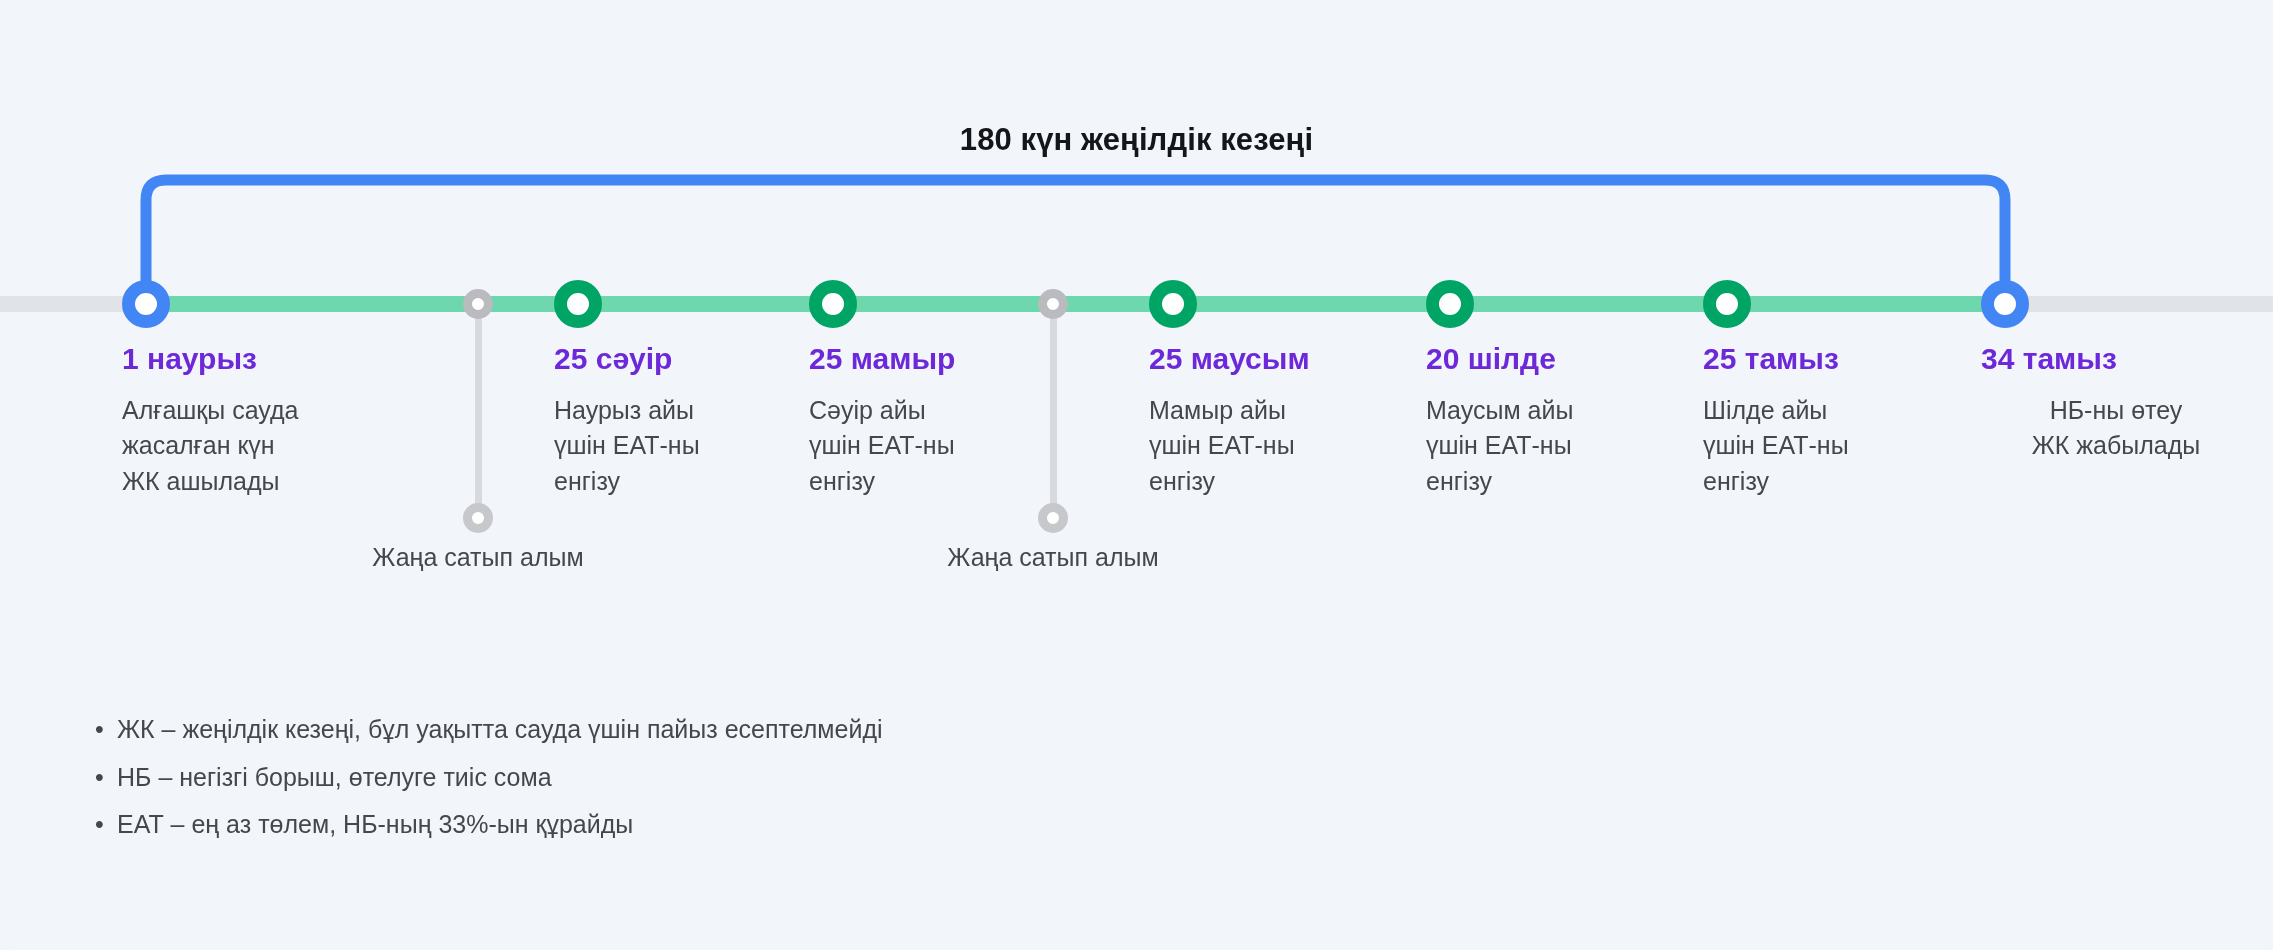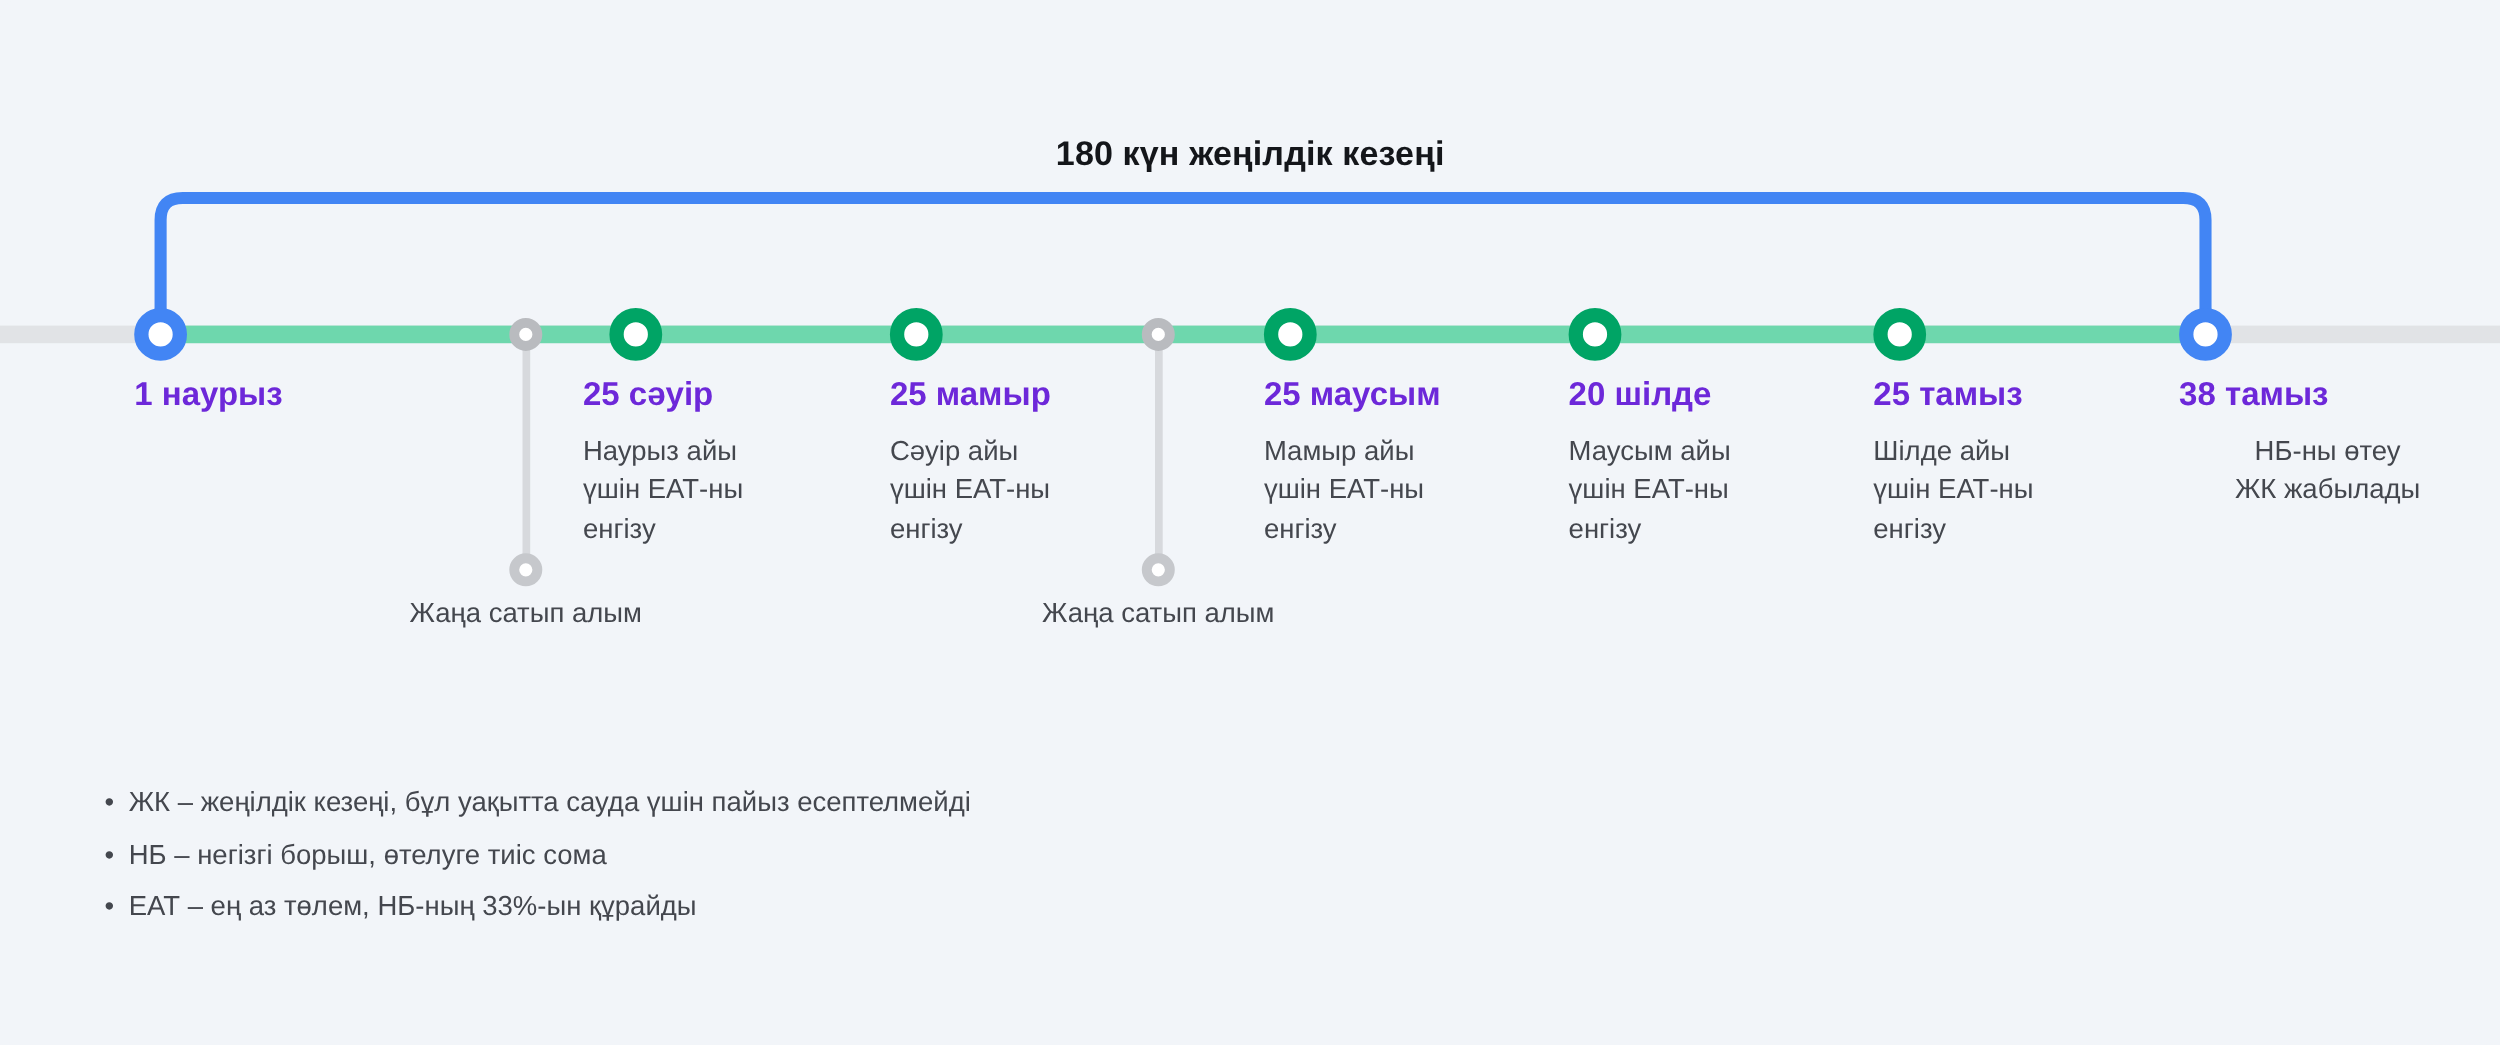--- a/index.html
+++ b/index.html
@@ -197,23 +197,26 @@
   <div class="node primary-blue" style="left:146px; top:304px;"></div>
   <div class="node primary-green" style="left:578px; top:304px;"></div>
   <div class="node primary-green" style="left:833px; top:304px;"></div>
   <div class="node primary-green" style="left:1173px; top:304px;"></div>
   <div class="node primary-green" style="left:1450px; top:304px;"></div>
   <div class="node primary-green" style="left:1727px; top:304px;"></div>
   <div class="node primary-blue" style="left:2005px; top:304px;"></div>
 
   <div class="milestone" style="left:122px;">
     <div class="milestone-date">1 наурыз</div>
-  </div>
-
-  <div class="milestone" style="left:530px;">
+    <div class="milestone-desc" style="white-space:pre-line;">Алғашқы сауда
+жасалған күн
+ЖК ашылады</div>
+  </div>
+
+  <div class="milestone" style="left:554px;">
     <div class="milestone-date">25 сәуір</div>
     <div class="milestone-desc" style="white-space:pre-line;">Наурыз айы
 үшін ЕАТ-ны
 енгізу</div>
   </div>
 
   <div class="milestone" style="left:809px;">
     <div class="milestone-date">25 мамыр</div>
     <div class="milestone-desc" style="white-space:pre-line;">Сәуір айы
 үшін ЕАТ-ны
@@ -235,21 +238,21 @@
   </div>
 
   <div class="milestone" style="left:1703px;">
     <div class="milestone-date">25 тамыз</div>
     <div class="milestone-desc" style="white-space:pre-line;">Шілде айы
 үшін ЕАТ-ны
 енгізу</div>
   </div>
 
   <div class="milestone" style="left:1981px;">
-    <div class="milestone-date">38 тамыз</div>
+    <div class="milestone-date">34 тамыз</div>
     <div class="milestone-desc" style="white-space:pre-line;text-align:center;">НБ-ны өтеу
 ЖК жабылады</div>
   </div>
 
   <div class="legend">
     <div class="legend-item">
       <span class="legend-bullet">•</span>
       <span>ЖК – жеңілдік кезеңі, бұл уақытта сауда үшін пайыз есептелмейді</span>
     </div>
     <div class="legend-item">

